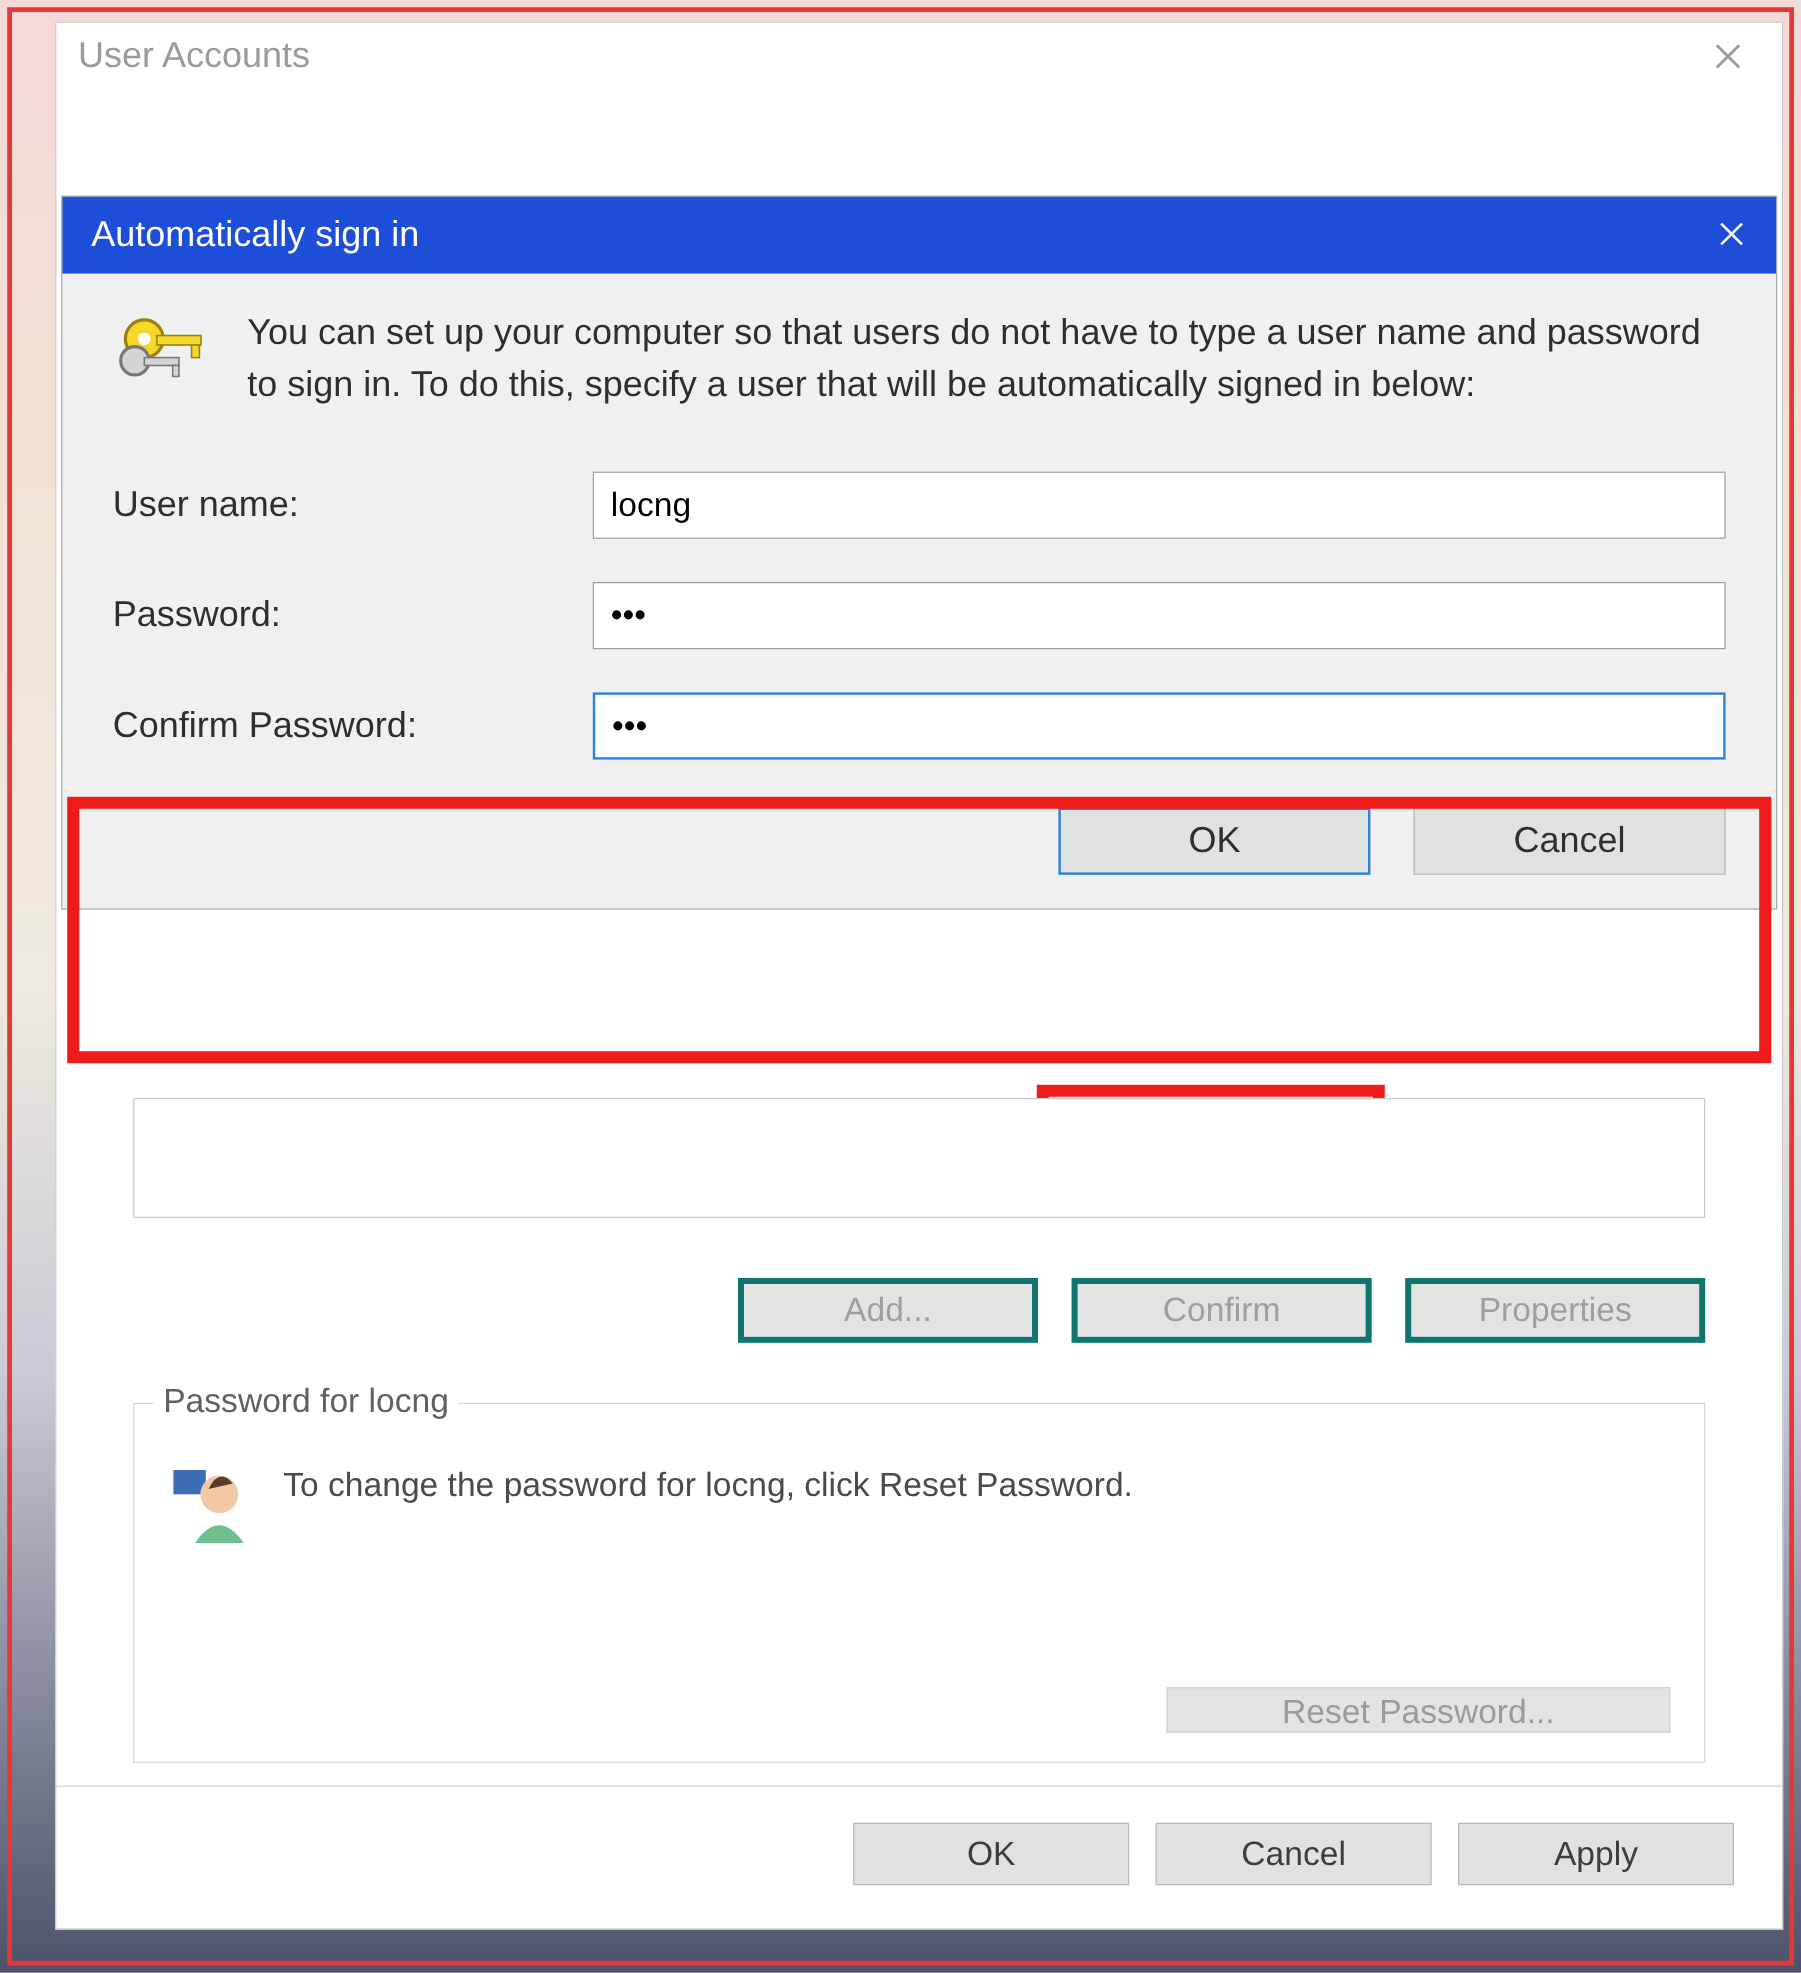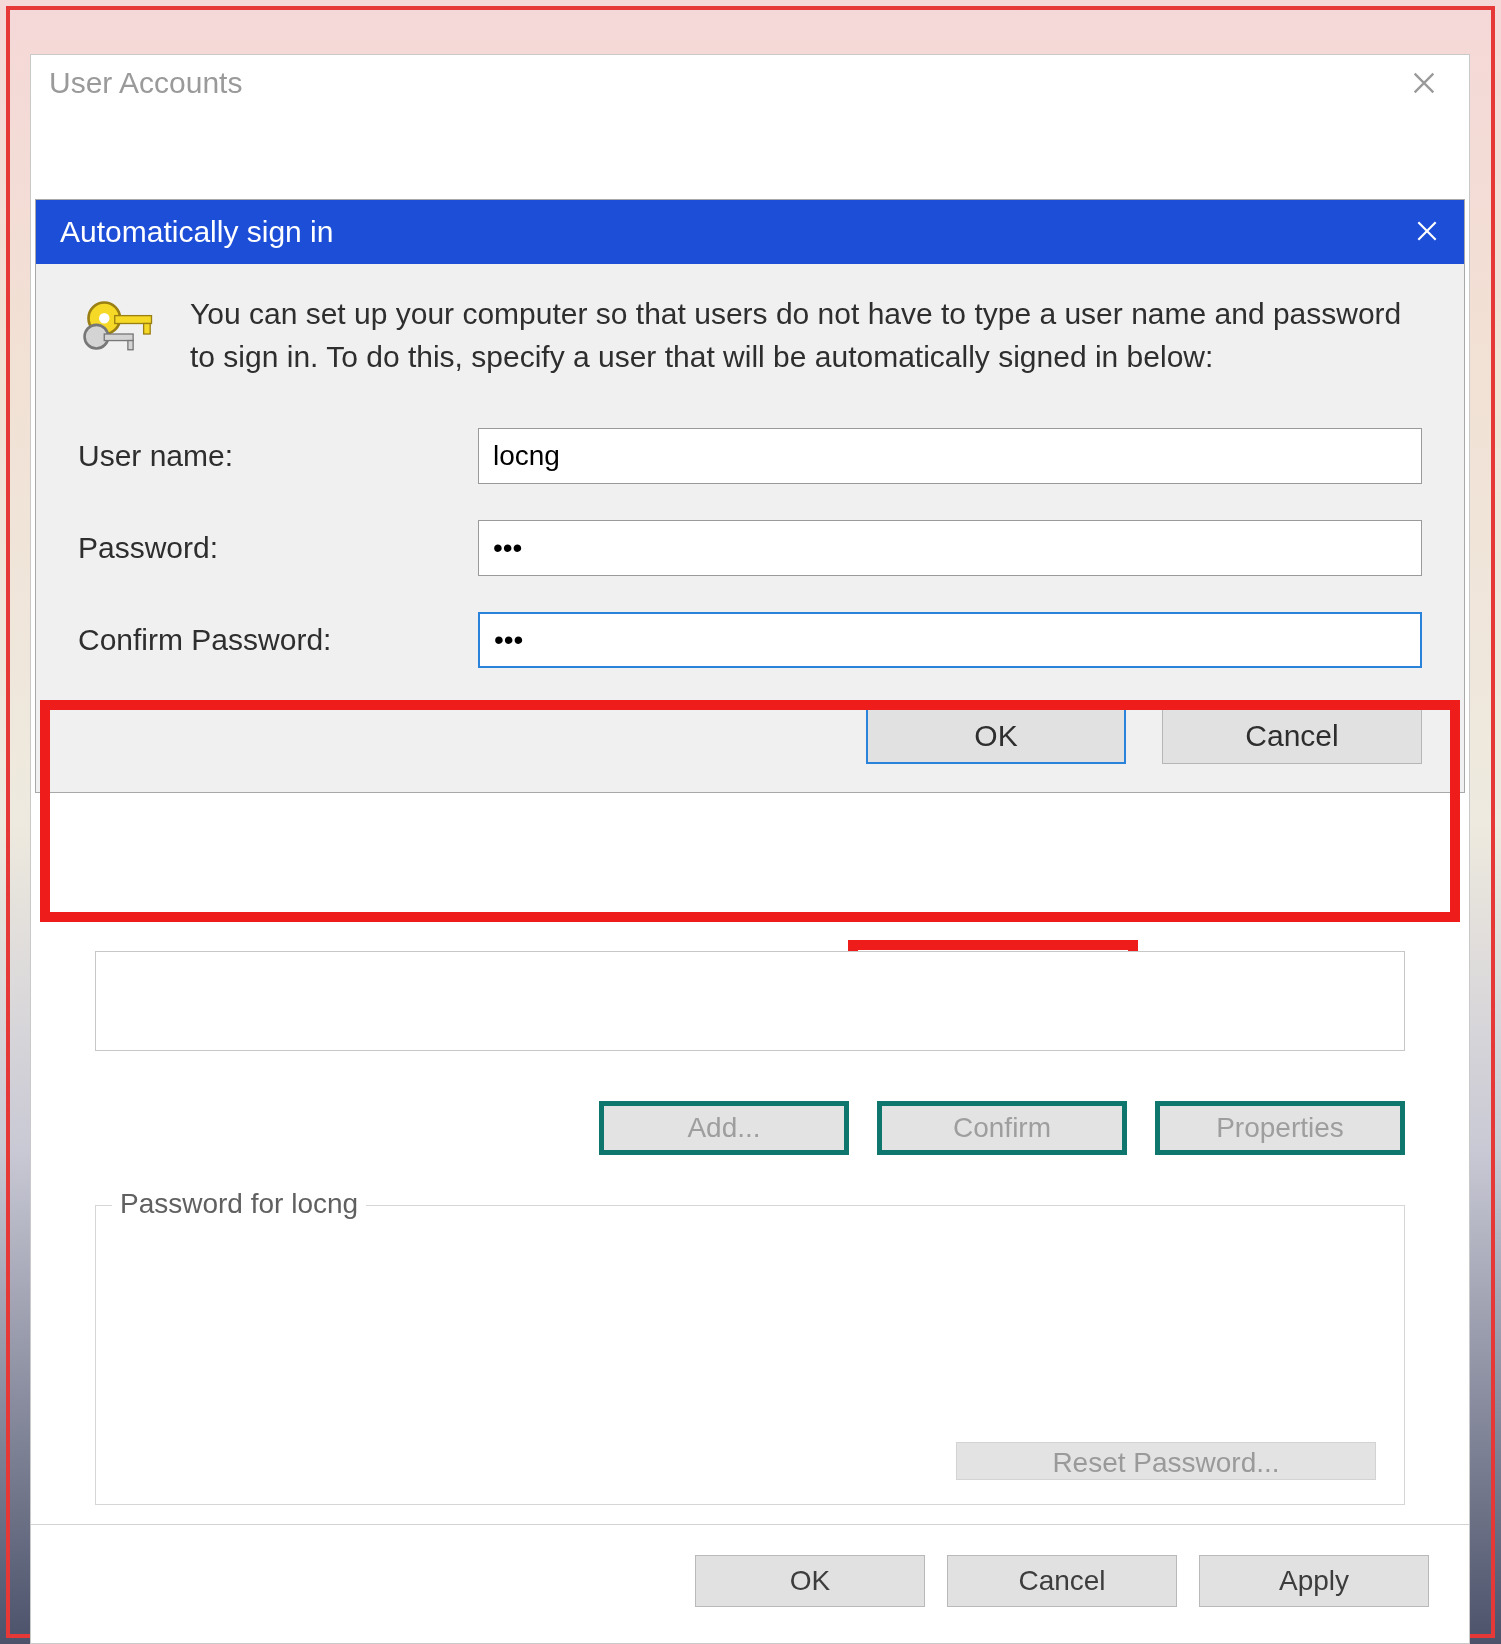--- a/index.html
+++ b/index.html
@@ -18,25 +18,24 @@
   .canvas::before{
     content:"";
     position:absolute;
     inset:6px;
     border:4px solid #e73838;
     pointer-events:none;
   }
   
   .outer-window{
     position:absolute;
-    left:30px; top:18px;
+    left:46px; top:18px;
     width:1440px; height:1590px;
     background:#fff;
     border:1px solid #c9c9c9;
-    margin-top:36px;
   }
   .outer-titlebar{
     display:flex;
     align-items:center;
     height:56px;
     padding:0 18px;
     font-size:30px;
     color:#9a9a9a;
     font-weight:400;
   }
@@ -307,20 +306,31 @@
         <div class="bg-btn">
             <span>Confirm</span>
           </div>
         <div class="bg-btn">
             <span>Properties</span>
           </div>
       </div>
 
       <div class="group-box">
         <div class="group-legend">Password for locng</div>
+        <div class="group-body">
+          <span class="avatar-icon">
+            <svg viewBox="0 0 64 64">
+              <rect x="4" y="8" width="24" height="18" fill="#3e6db5"></rect>
+              <circle cx="38" cy="26" r="14" fill="#f2c9a4"></circle>
+              <path d="M30 22 q8 -16 18 -4" fill="#5a3d28"></path>
+              <path d="M20 62 q18 -26 36 0 Z" fill="#6fbf8f"></path>
+            </svg>
+          </span>
+          <div class="group-text">To change the password for locng, click Reset Password.</div>
+        </div>
         <div class="reset-btn">
             <span>Reset Password...</span>
           </div>
       </div>
 
       <div class="bottom-divider"></div>
       <div class="bottom-btn-row">
         <div class="bottom-btn">
             <span>OK</span>
           </div>

